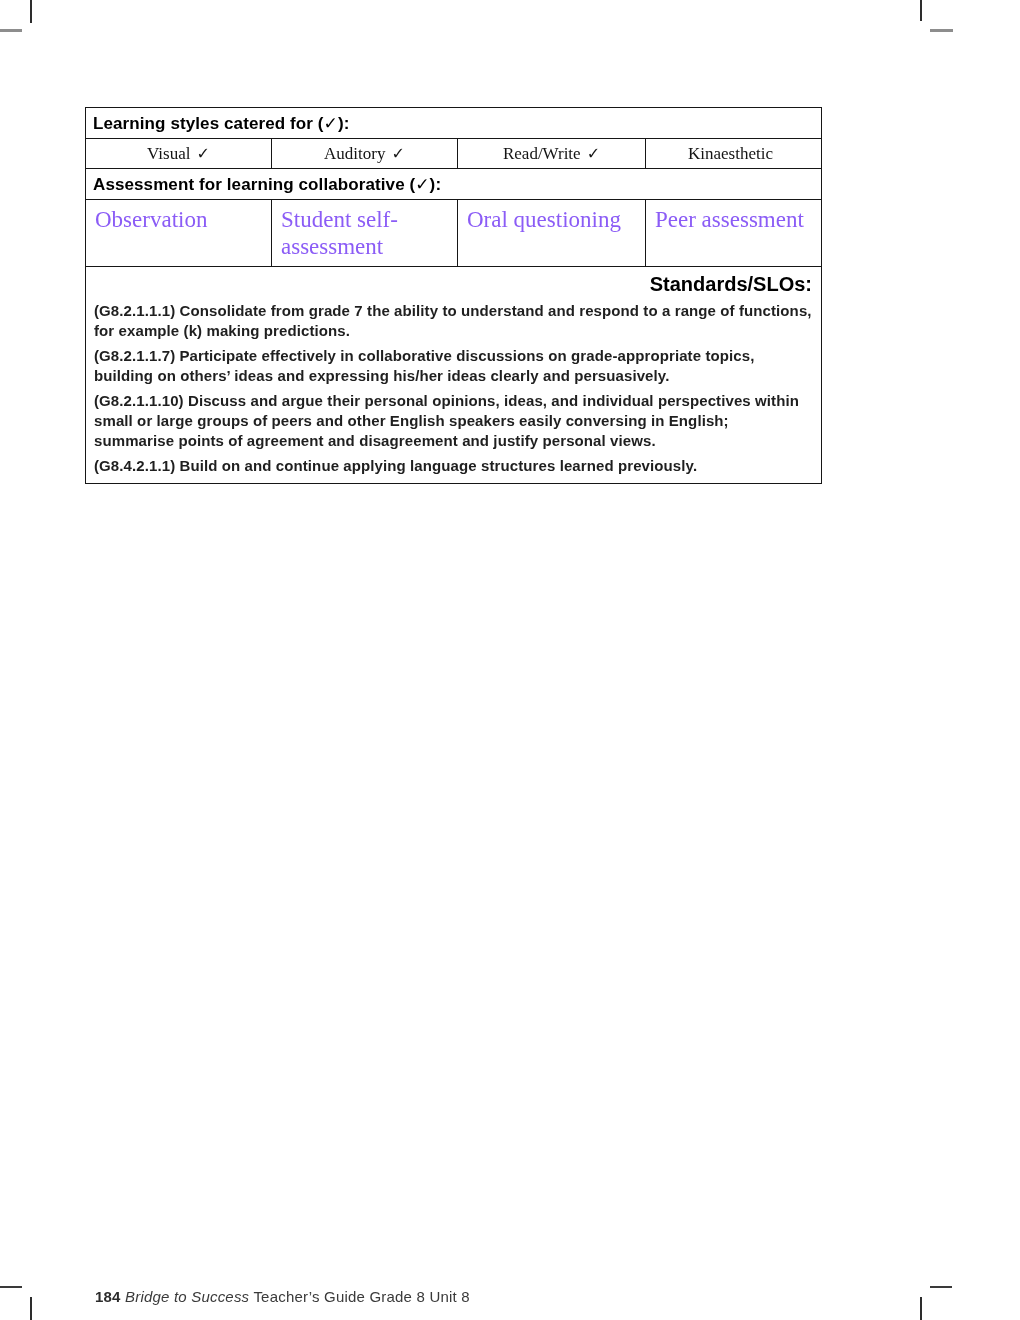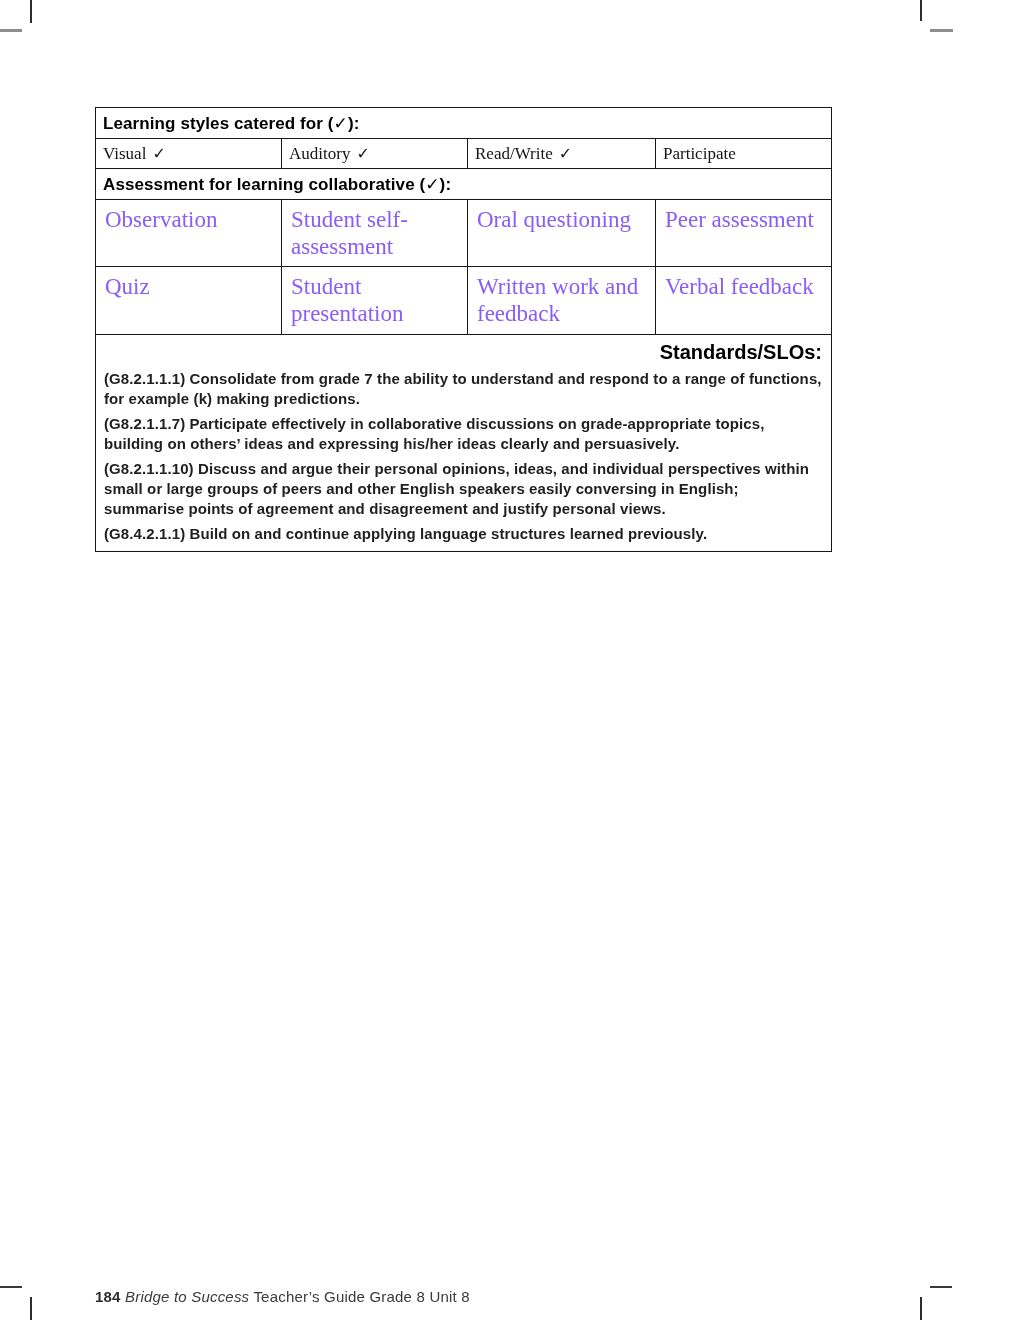--- a/index.html
+++ b/index.html
@@ -21,21 +21,21 @@
   .tl-h { left: 0; top: 29px; width: 22px; height: 3px; }
   .tr-v { left: 920px; top: 0; width: 2px; height: 21px; }
   .tr-h { left: 930px; top: 29px; width: 23px; height: 3px; }
   .bl-h { left: 0; top: 1286px; width: 22px; height: 2px; background:#3a3a3a; }
   .bl-v { left: 30px; top: 1297px; width: 2px; height: 23px; }
   .br-h { left: 930px; top: 1286px; width: 22px; height: 2px; background:#3a3a3a; }
   .br-v { left: 920px; top: 1297px; width: 2px; height: 23px; }
 
   
   table.info {
-    position: absolute; left: 95px; top: 107px;
+    position: absolute; left: 85px; top: 107px;
     width: 736px;
     border-collapse: collapse;
     table-layout: fixed;
     padding-left: 48px;
   }
   table.info td {
     border: 1.5px solid #161616;
     box-sizing: border-box;
     overflow: hidden;
   }
@@ -47,20 +47,21 @@
     color: #000;
     letter-spacing: 0.1px;
   }
   tr.r-styles td {
     font-family: "Liberation Serif", "DejaVu Serif", serif;
     font-size: 17px;
     padding: 2px 7px;
     height: 30px;
     vertical-align: middle;
     color: #141414;
+    text-align: center;
   }
   tr.r-assess td {
     font-family: "Liberation Serif", "DejaVu Serif", serif;
     font-size: 23px;
     line-height: 1.18;
     padding: 6px 9px;
     height: 63px;
     vertical-align: top;
     color: #8b5cf6;
   }
@@ -124,36 +125,30 @@
         <col style="width:176px">
     </colgroup>
     <tbody>
       <tr class="r-hdr">
         <td colspan="4">Learning styles catered for (✓):</td>
       </tr>
       <tr class="r-styles">
         <td><span>Visual</span><span class="chk">✓</span></td>
         <td><span>Auditory</span><span class="chk">✓</span></td>
         <td><span>Read/Write</span><span class="chk">✓</span></td>
-        <td><span>Participate</span><span class="chk"></span></td>
+        <td><span>Kinaesthetic</span><span class="chk"></span></td>
       </tr>
       <tr class="r-hdr">
         <td colspan="4">Assessment for learning collaborative (✓):</td>
       </tr>
       <tr class="r-assess">
         <td>Observation</td>
         <td>Student self-assessment</td>
         <td>Oral questioning</td>
         <td>Peer assessment</td>
-      </tr>
-      <tr class="r-assess">
-        <td>Quiz</td>
-        <td>Student presentation</td>
-        <td>Written work and feedback</td>
-        <td>Verbal feedback</td>
       </tr>
       <tr>
         <td colspan="4" class="standards">
           <div class="std-h">Standards/SLOs:</div>
           <p>(G8.2.1.1.1) Consolidate from grade 7 the ability to understand and respond to a range of functions, for example (k) making predictions.</p>
           <p>(G8.2.1.1.7) Participate effectively in collaborative discussions on grade-appropriate topics, building on others’ ideas and expressing his/her ideas clearly and persuasively.</p>
           <p>(G8.2.1.1.10) Discuss and argue their personal opinions, ideas, and individual perspectives within small or large groups of peers and other English speakers easily conversing in English; summarise points of agreement and disagreement and justify personal views.</p>
           <p>(G8.4.2.1.1) Build on and continue applying language structures learned previously.</p>
         </td>
       </tr>

